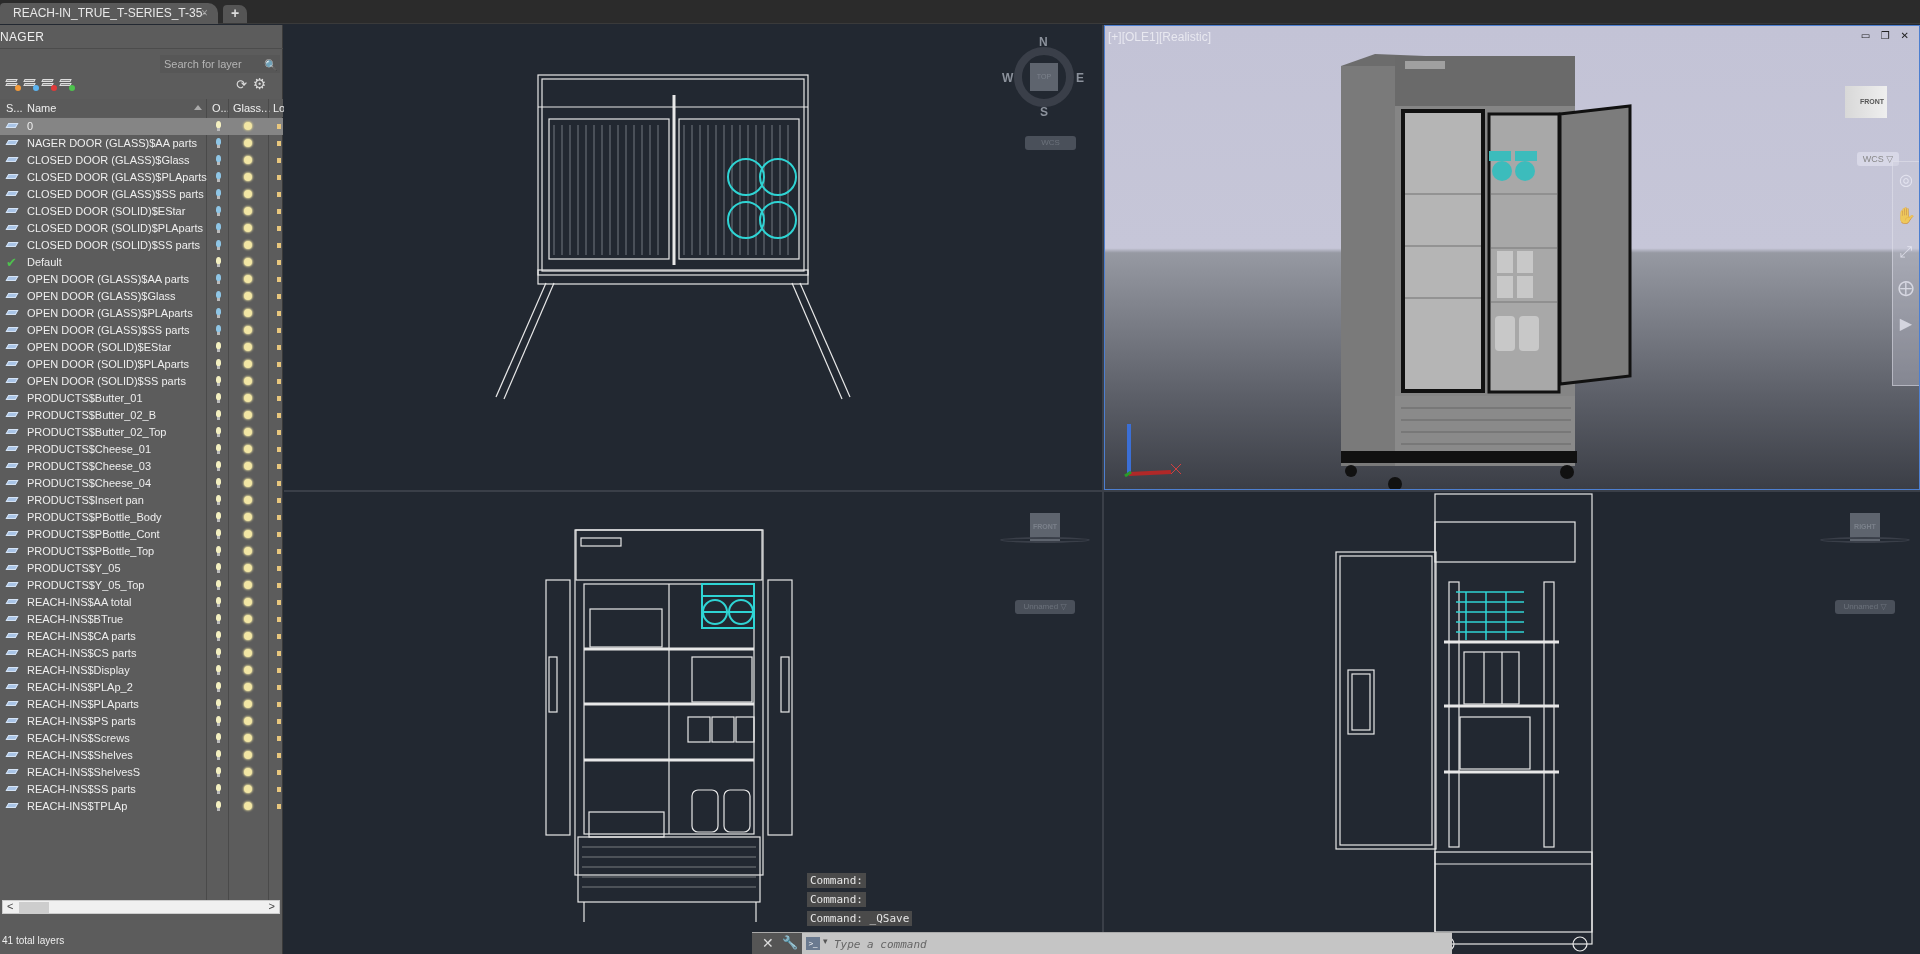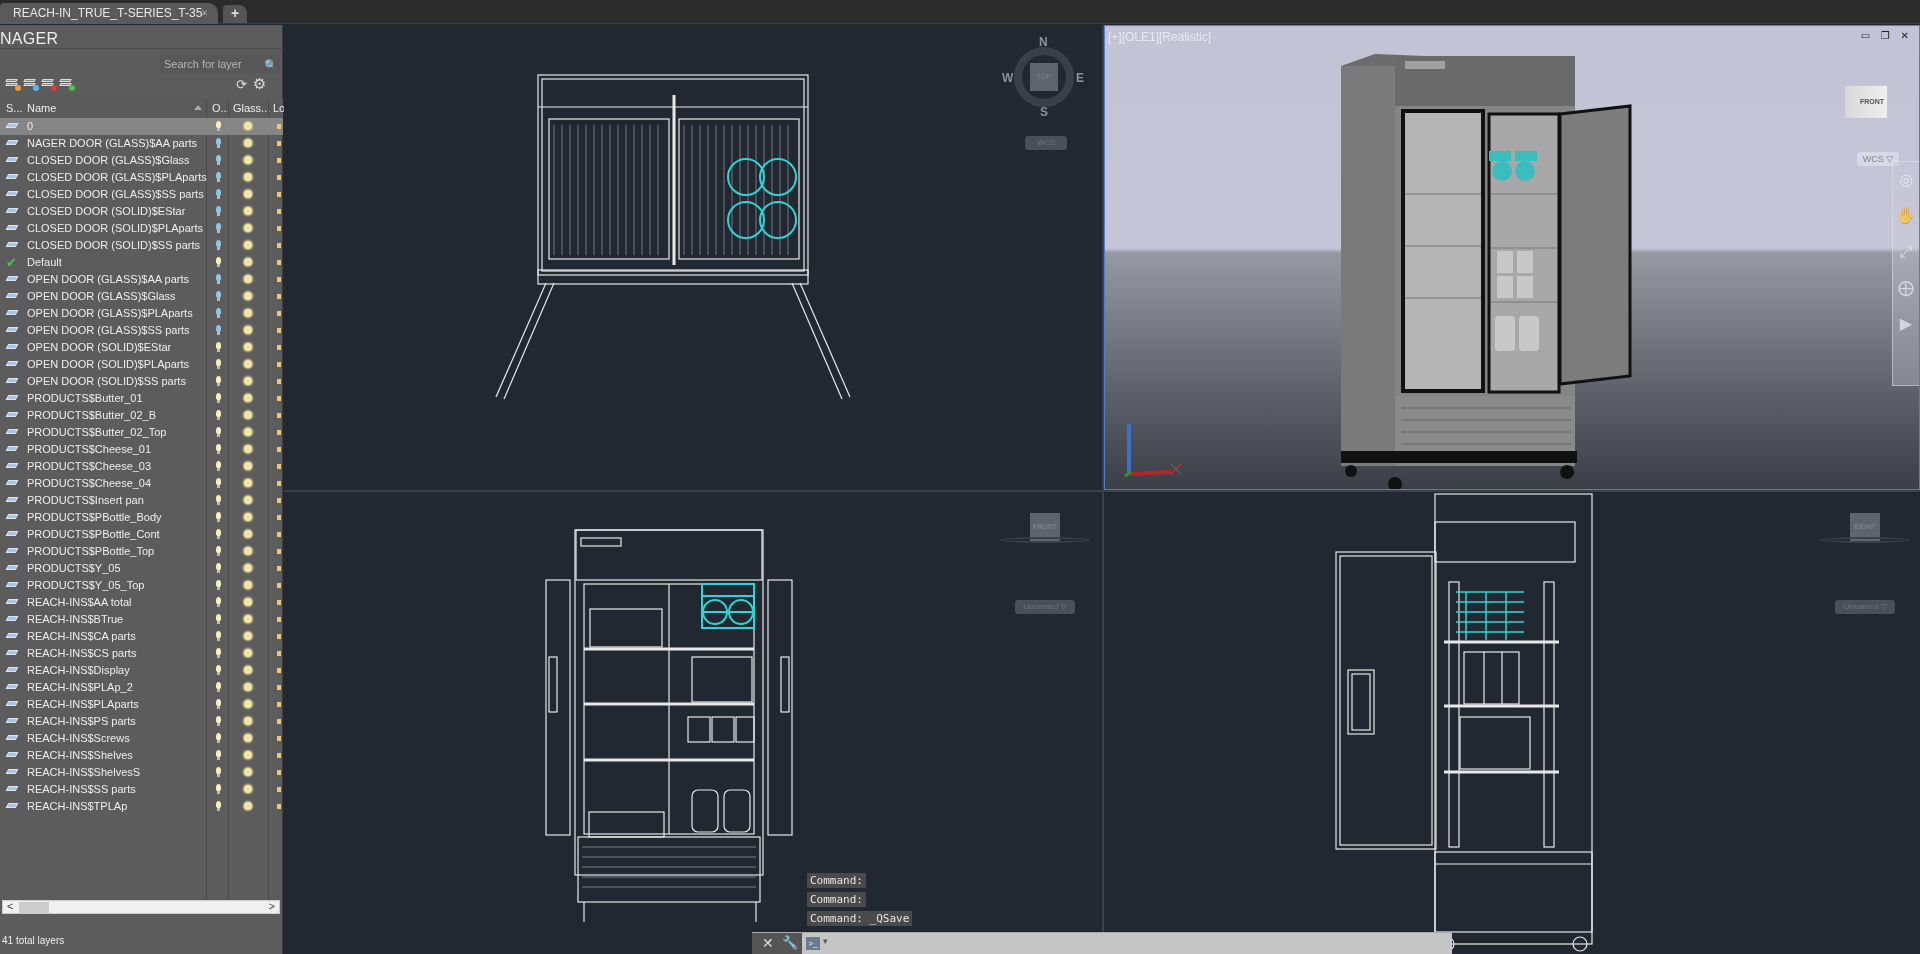--- a/index.html
+++ b/index.html
@@ -3,21 +3,21 @@
 <meta charset="utf-8">
 <style>
   * { box-sizing: border-box; margin: 0; padding: 0; }
   html, body { width: 1920px; height: 954px; overflow: hidden; background: #222831; font-family: "Liberation Sans", "DejaVu Sans", sans-serif; }
   .tabbar { position: absolute; left: 0; top: 0; width: 1920px; height: 24px; background: #2b2b2b; border-bottom: 1px solid #3a3a3a; }
   .tab { position: absolute; left: 0; top: 3px; height: 21px; width: 218px; background: #5a5a5a; border-radius: 4px 10px 0 0; color: #e8e8e8; font-size: 12px; line-height: 21px; padding-left: 13px; }
   .tab .tab-close { position: absolute; right: 10px; top: 0; color: #9a9a9a; font-size: 12px; }
   .newtab { position: absolute; left: 223px; top: 5px; width: 24px; height: 18px; background: #555; border-radius: 4px 8px 0 0; color: #ddd; text-align: center; font-size: 14px; line-height: 17px; font-weight: bold; }
 
   .panel { position: absolute; left: 0; top: 25px; width: 283px; height: 929px; background: #5c5c5c; border-right: 1px solid #3a3a3a; }
-  .panel-title { position: absolute; left: 0; top: 5px; color: #eee; font-size: 16px; letter-spacing: 0.3px; }
+  .panel-title { position: absolute; left: 0; top: 5px; color: #eee; font-size: 12px; letter-spacing: 0.3px; }
   .panel-divider { position: absolute; left: 0; top: 23px; width: 283px; height: 1px; background: #4c4c4c; }
   .search { position: absolute; left: 160px; top: 30px; width: 120px; height: 18px; background: #575757; color: #b5b5b5; font-size: 11px; line-height: 18px; padding-left: 4px; }
   .search .mag { position: absolute; right: 2px; top: 1px; font-size: 11px; color: #eee; }
   .tool-row { position: absolute; left: 6px; top: 53px; display: flex; gap: 4px; }
   .layer-btn { width: 14px; height: 12px; position: relative; }
   .layer-btn .sheet { position: absolute; left: 0; width: 11px; height: 3px; border: 1px solid #ddd; background: #888; transform: skewX(-25deg); }
   .layer-btn .badge { position: absolute; right: -1px; bottom: -1px; width: 6px; height: 6px; border-radius: 50%; }
   .refresh { position: absolute; left: 236px; top: 52px; color: #ddd; font-size: 13px; }
   .gear { position: absolute; left: 253px; top: 50px; color: #ddd; font-size: 15px; }
 
@@ -53,21 +53,21 @@
   .splitter-v { position: absolute; left: 1102px; top: 25px; width: 2px; height: 929px; background: #3a3f48; }
   .splitter-h { position: absolute; left: 284px; top: 490px; width: 1636px; height: 2px; background: #3a3f48; }
 
   .vp-label { position: absolute; left: 3px; top: 4px; color: #e8e8f0; font-size: 12px; }
   .win-ctrl { position: absolute; right: 6px; top: 4px; color: #222; font-size: 10px; letter-spacing: 4px; }
 
   .compass { position: absolute; left: 720px; top: 12px; width: 80px; height: 80px; }
   .compass .ring { position: absolute; left: 10px; top: 10px; width: 60px; height: 60px; border-radius: 50%; border: 8px solid #3a3f49; }
   .compass .cube { position: absolute; left: 26px; top: 26px; width: 28px; height: 28px; background: #5e646e; color: #7b818b; font-size: 7px; text-align: center; line-height: 28px; }
   .compass .d { position: absolute; color: #8c929c; font-size: 12px; font-weight: bold; }
-  .wcs-pill { position: absolute; width: 42px; height: 14px; background: #4a505a; border-radius: 3px; color: #6c727c; font-size: 8px; text-align: center; line-height: 14px; }
+  .wcs-pill { position: absolute; width: 51px; height: 14px; background: #4a505a; border-radius: 3px; color: #6c727c; font-size: 8px; text-align: center; line-height: 14px; }
 
   .viewcube { position: absolute; width: 30px; height: 28px; background: #5e646e; color: #7b818b; font-size: 7px; text-align: center; line-height: 28px; font-weight: bold; }
   .viewcube-ring { position: absolute; width: 90px; height: 6px; border-radius: 50%; border: 2px solid #3a3f49; }
 
   .nav-bar { position: absolute; left: 787px; top: 135px; width: 28px; height: 225px; background: rgba(200,200,215,0.35); border: 1px solid rgba(230,230,240,0.5); }
   .nav-bar span { display: block; text-align: center; color: rgba(240,240,250,0.7); font-size: 16px; height: 36px; line-height: 36px; }
   .vc3d { position: absolute; left: 740px; top: 60px; width: 42px; height: 32px; background: linear-gradient(90deg,#d8d8d8,#efefef); color: #555; font-size: 7px; font-weight: bold; text-align: right; padding-right: 3px; line-height: 32px; }
   .wcs3d { position: absolute; left: 752px; top: 126px; width: 42px; height: 14px; background: rgba(220,220,235,0.8); border-radius: 3px; color: #888; font-size: 9px; text-align: center; line-height: 14px; }
 
   .cmd-hist { position: absolute; left: 807px; color: #e6e6e6; background: #4a4a4a; font-family: "DejaVu Sans Mono", monospace; font-size: 11px; padding: 1px 3px; }
@@ -653,13 +653,14 @@
   <div class="viewcube-ring" style="left:716px;top:45px"></div>
   <div class="wcs-pill" style="left:731px;top:108px;width:60px">Unnamed ▽</div>
 </div>
 
 <div class="cmdline">
   <div class="lead"></div>
   <span class="x">✕</span>
   <span class="wrench">🔧</span>
   <span class="prompt">&gt;_</span>
   <span class="caret">▾</span>
+  <input type="text" placeholder="Type a command" style="">
 </div>
 
 </body></html>

